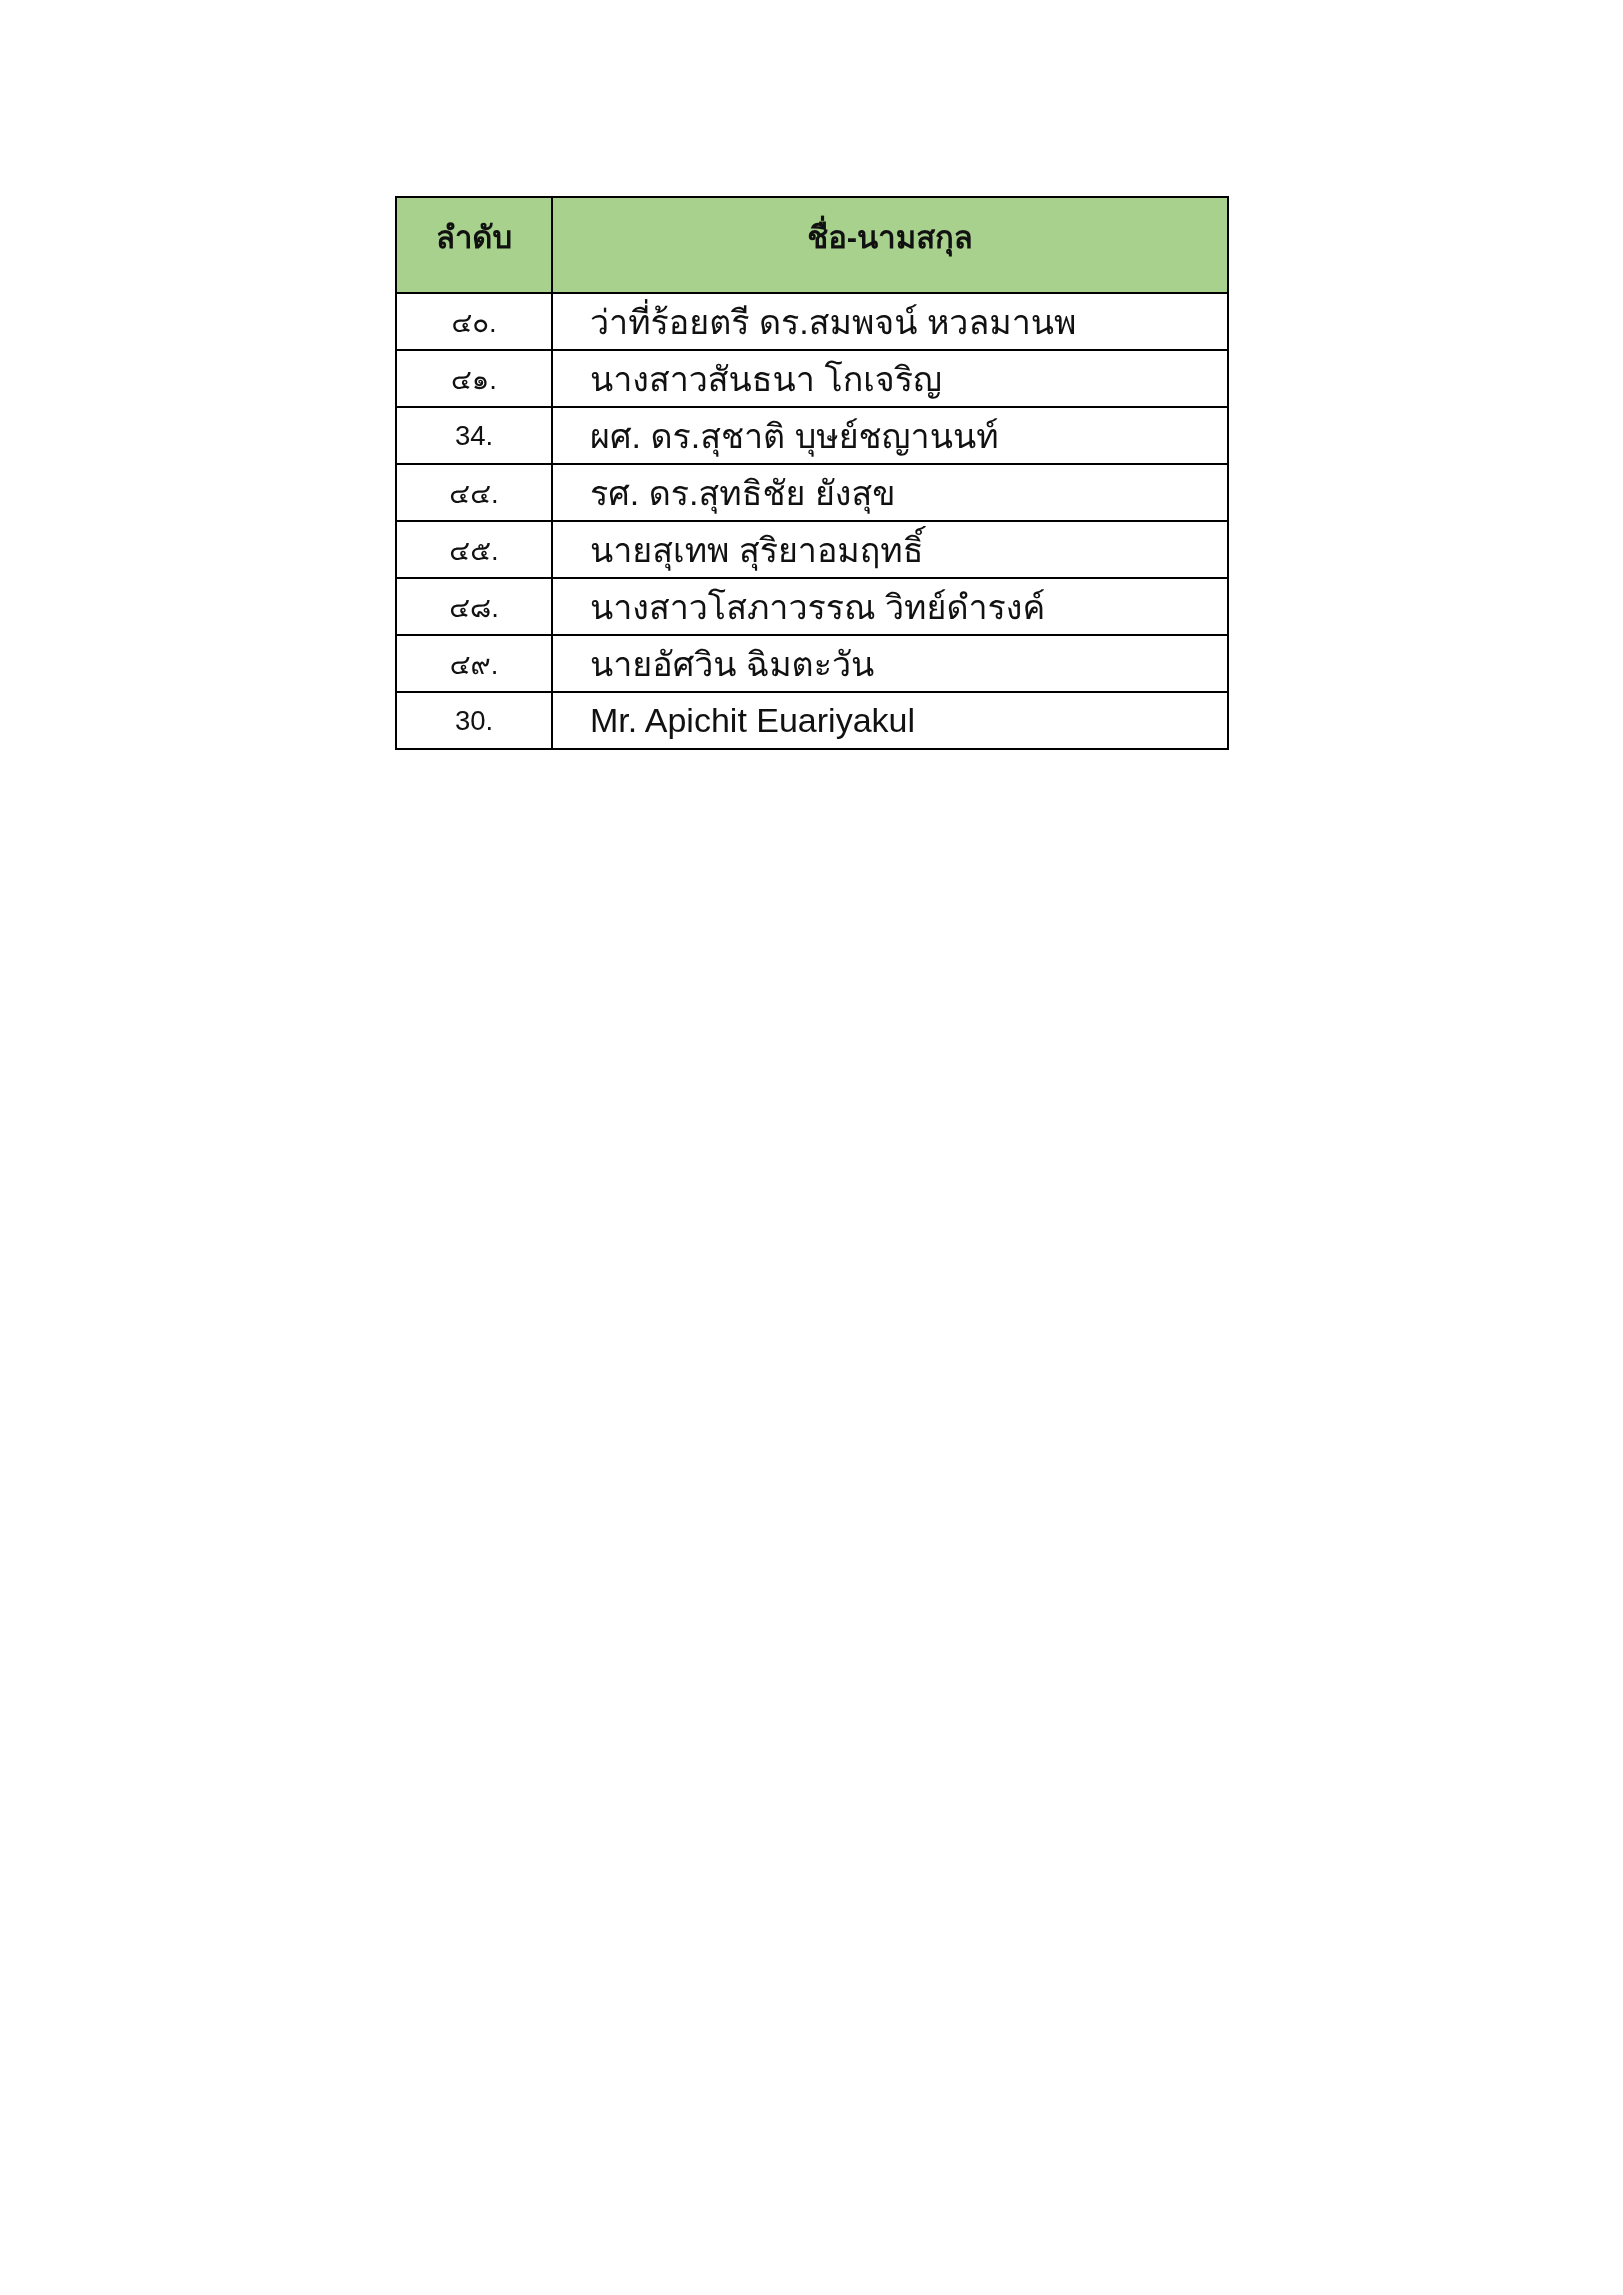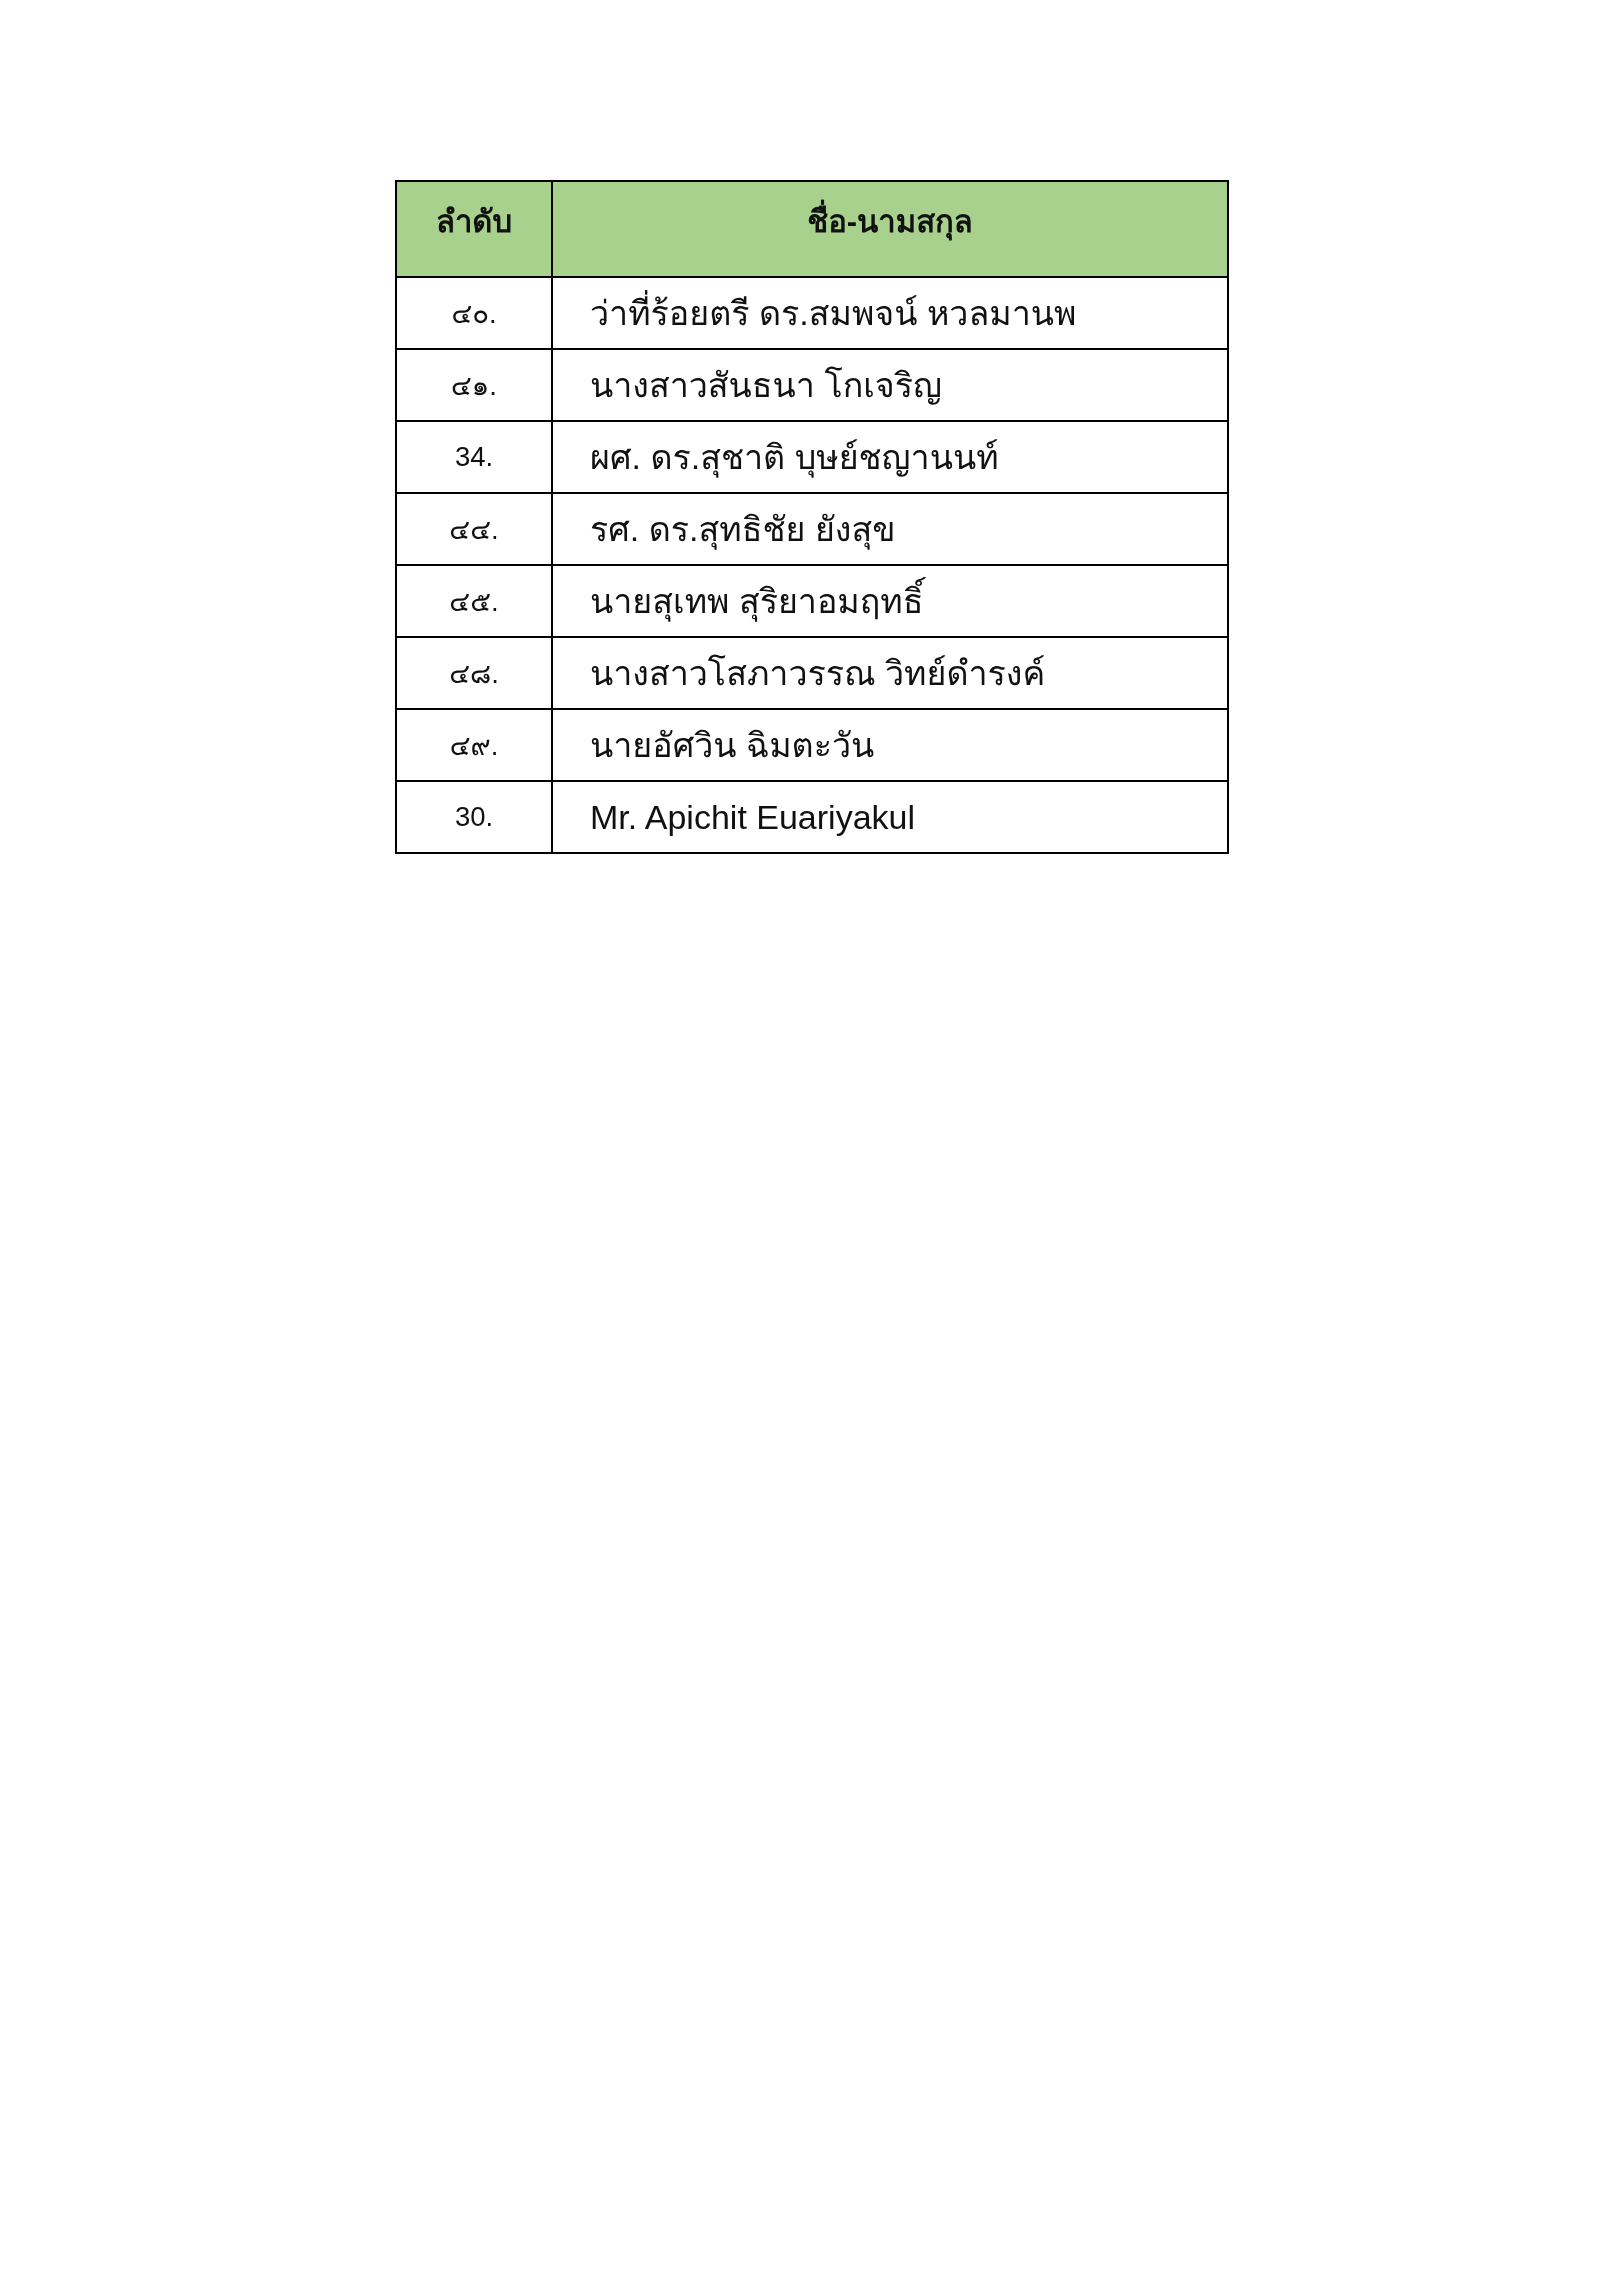--- a/index.html
+++ b/index.html
@@ -16,21 +16,21 @@
     color:var(--text-color);
   }
   .page{
     position:relative;
     width:1623px;height:2295px;
     background:var(--page-bg);
     overflow:hidden;
   }
   table.roster{
     position:absolute;
-    left:395px;top:180px;
+    left:395px;top:196px;
     width:832px;
     border-collapse:collapse;
     table-layout:fixed;
   }
   table.roster col.c-no{width:156px;}
   table.roster col.c-name{width:676px;}
   table.roster td,table.roster th{
     border:2px solid var(--border-color);
     border-top-width:2.6px;
     border-bottom-width:2.6px;
@@ -39,21 +39,21 @@
   table.roster thead th{
     background:var(--header-bg);
     height:96px;
     font-size:31px;
     font-weight:bold;
     text-align:center;
     vertical-align:top;
     padding-top:14.4px;
   }
   table.roster tbody td{
-    height:72px;
+    height:57px;
     vertical-align:middle;
     background:#ffffff;
   }
   td.cell-no{
     text-align:center;
     font-size:27.5px;
   }
   td.cell-name{
     text-align:left;
     font-size:34px;

